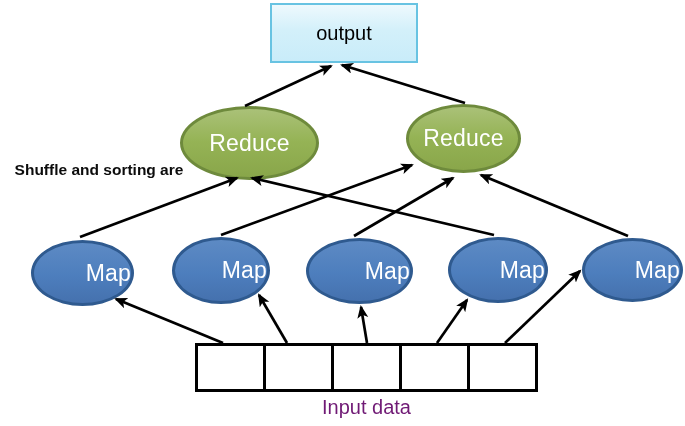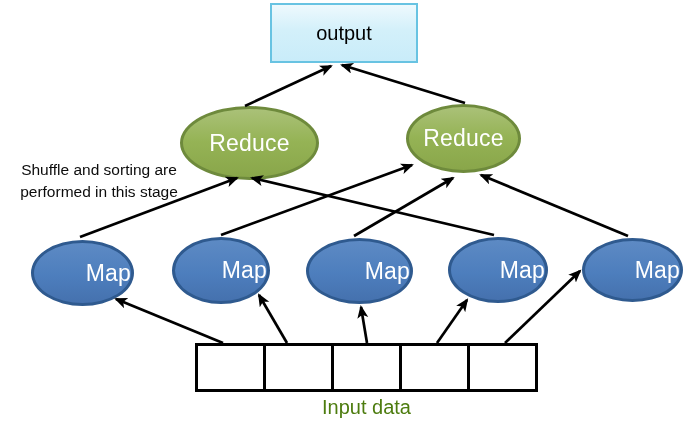--- a/index.html
+++ b/index.html
@@ -33,31 +33,31 @@
   }
   .reduce-1{left:180px;top:106px;width:139px;height:74px;}
   .reduce-2{left:406px;top:104px;width:115px;height:69px;}
   .map-1{left:31px; top:240px;width:103px;height:66px;}
   .map-2{left:172px;top:237px;width:98px; height:67px;}
   .map-3{left:306px;top:238px;width:107px;height:66px;}
   .map-4{left:448px;top:237px;width:100px;height:66px;}
   .map-5{left:582px;top:238px;width:101px;height:64px;}
   .note{
     position:absolute;left:2px;top:159px;width:194px;z-index:2;
-    font-size:15.5px;line-height:22px;text-align:center;color:#0c0c0c;
+    font-size:15.5px;line-height:22px;text-align:center;color:#0c0c0c;font-weight:bold;
   }
   .input-row{
     position:absolute;left:195px;top:343px;width:343px;height:49px;
     box-sizing:border-box;border:3px solid #000;display:flex;z-index:2;background:#fff;
   }
   .input-cell{flex:1 1 0;border-right:3px solid #000;}
   .input-cell:last-child{border-right:none;}
   .input-label{
     position:absolute;left:195px;top:396px;width:343px;z-index:2;
-    text-align:center;font-size:20px;color:#4d7c0f;
+    text-align:center;font-size:20px;color:#701a75;
   }
 </style>
 </head>
 <body>
 
 <div class="canvas">
 
   <svg id="edge-layer" class="edge-layer" width="685" height="426" viewBox="0 0 685 426">
     <defs>
       <marker id="arrow" markerUnits="userSpaceOnUse" markerWidth="16" markerHeight="14" refX="11" refY="5.5" orient="auto">
@@ -84,21 +84,20 @@
 
   <div class="node ellipse reduce reduce-1">
     <span>Reduce</span>
   </div>
   <div class="node ellipse reduce reduce-2">
     <span>Reduce</span>
   </div>
 
   <div class="note">
     <div>Shuffle and sorting are</div>
-    <div>performed in this stage</div>
   </div>
 
   <div class="node ellipse map map-1">
     <span>Map</span>
   </div>
   <div class="node ellipse map map-2">
     <span>Map</span>
   </div>
   <div class="node ellipse map map-3">
     <span>Map</span>

